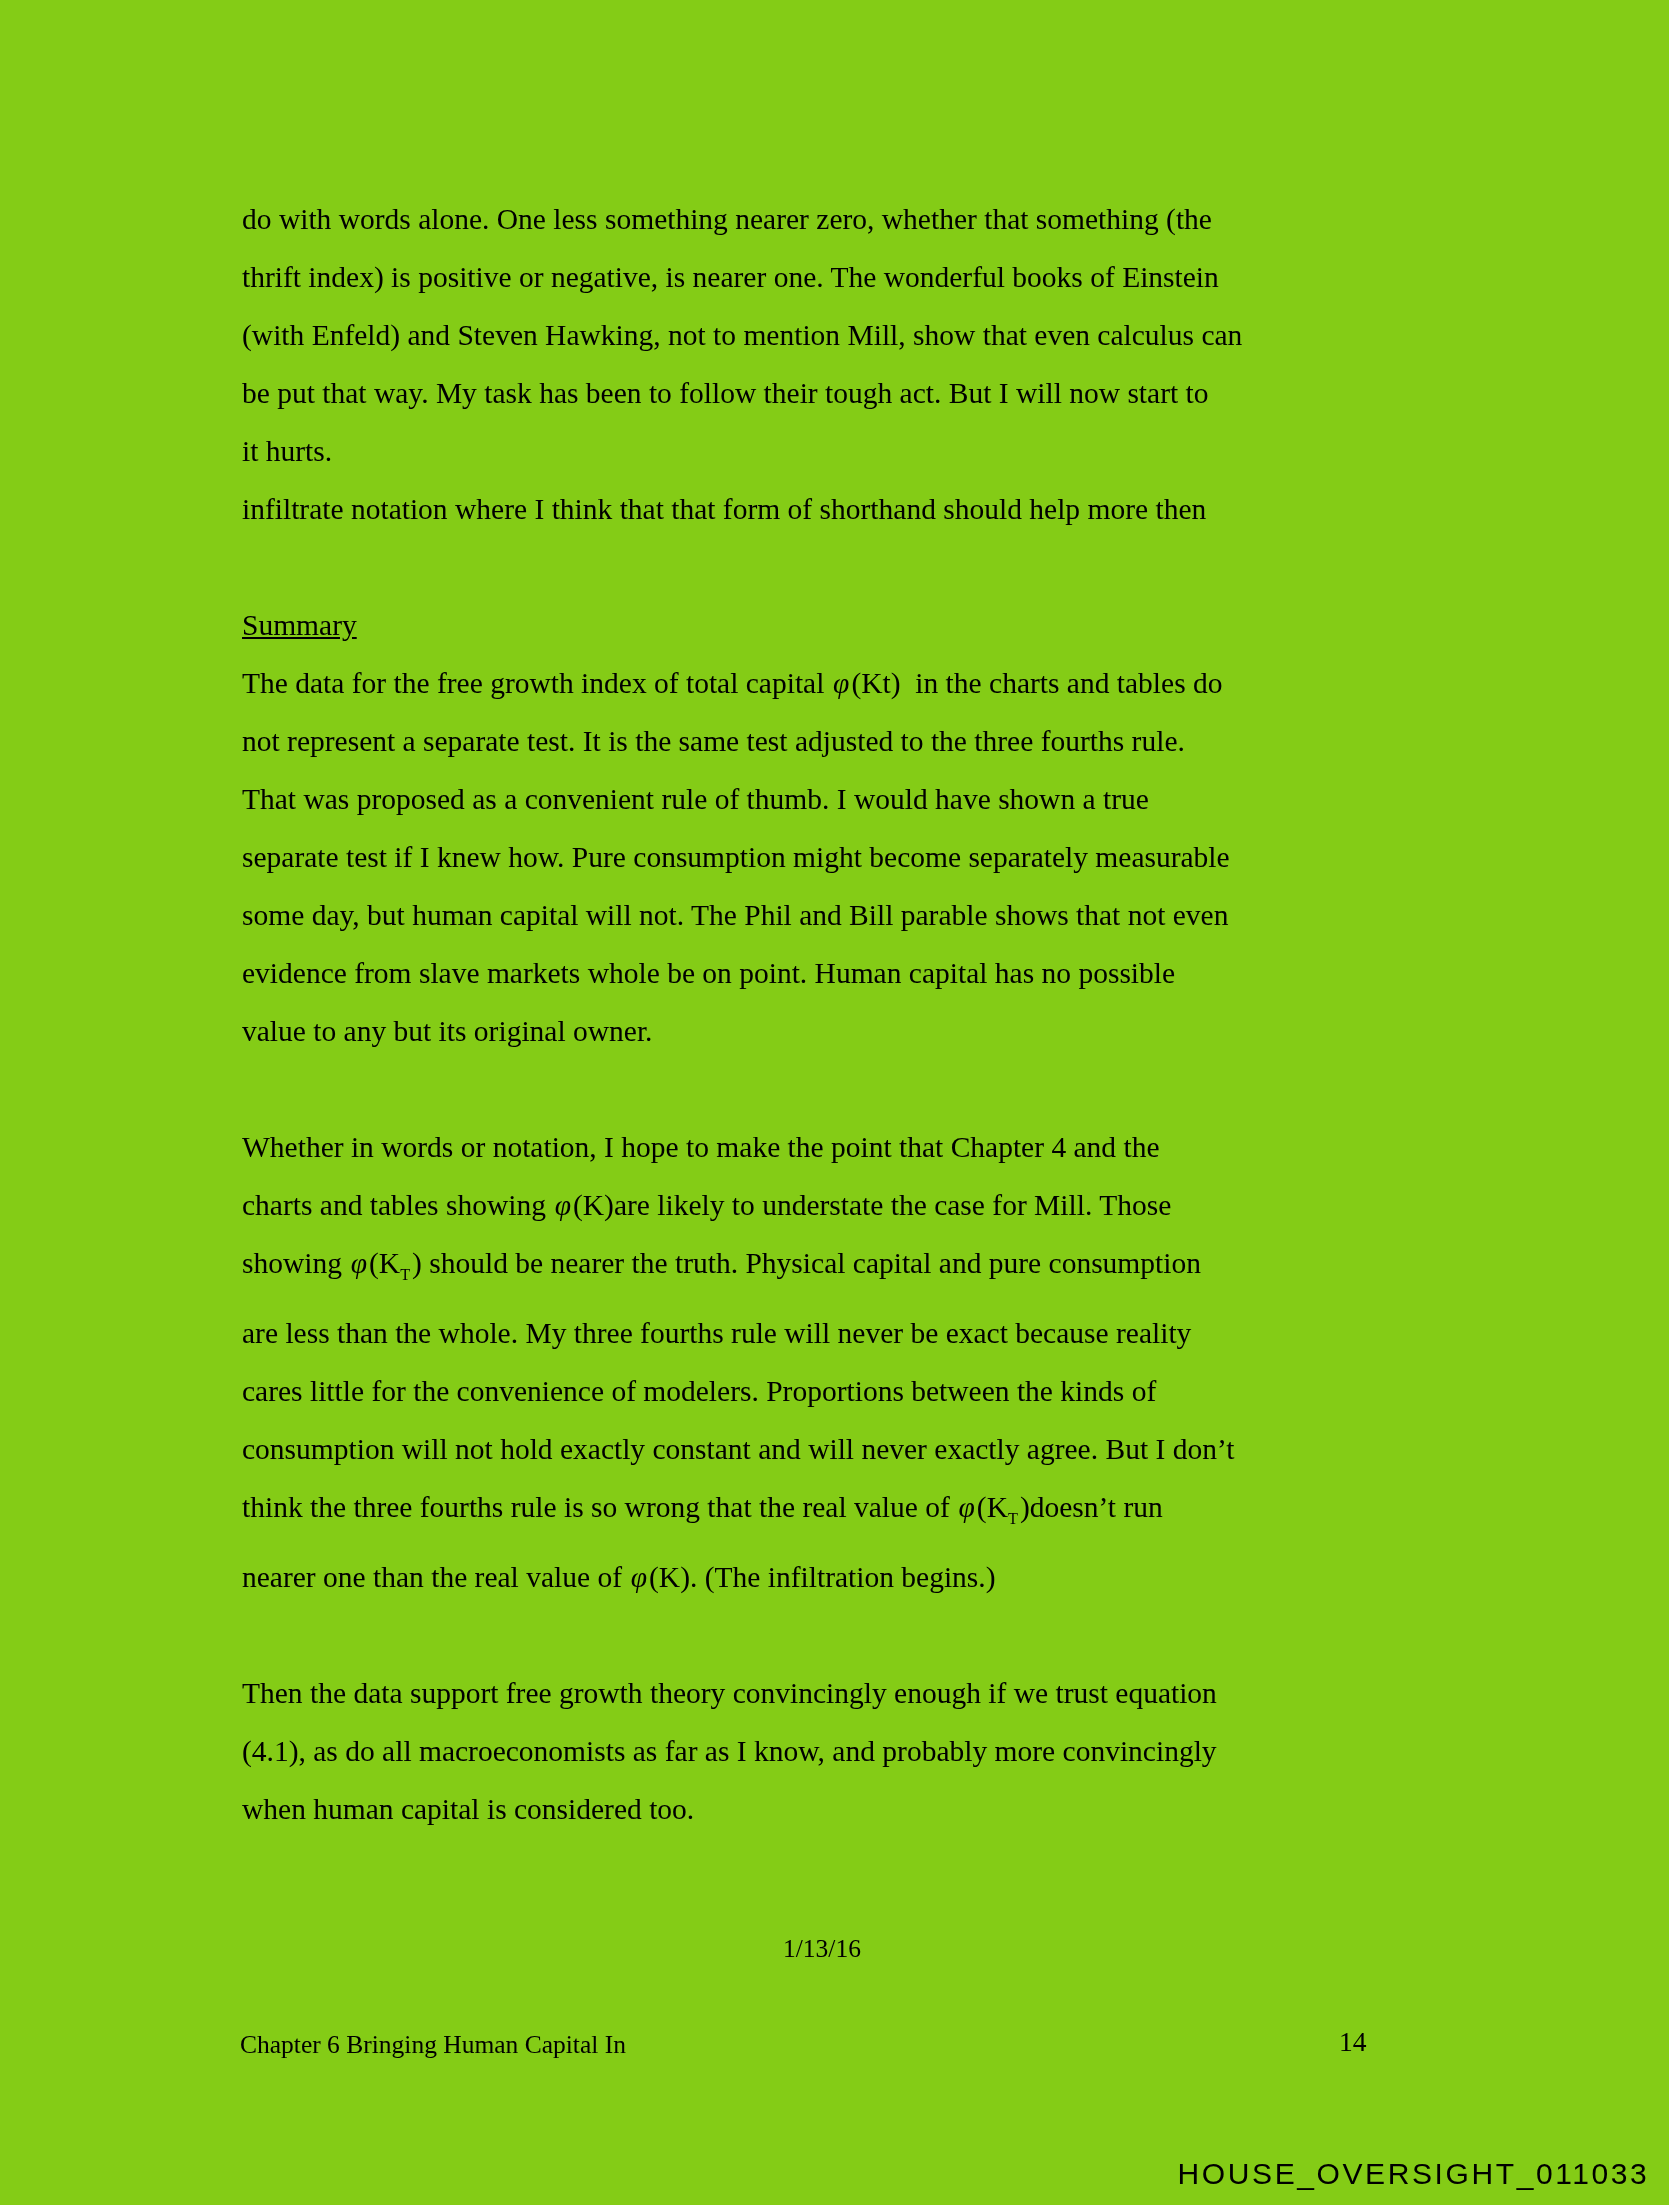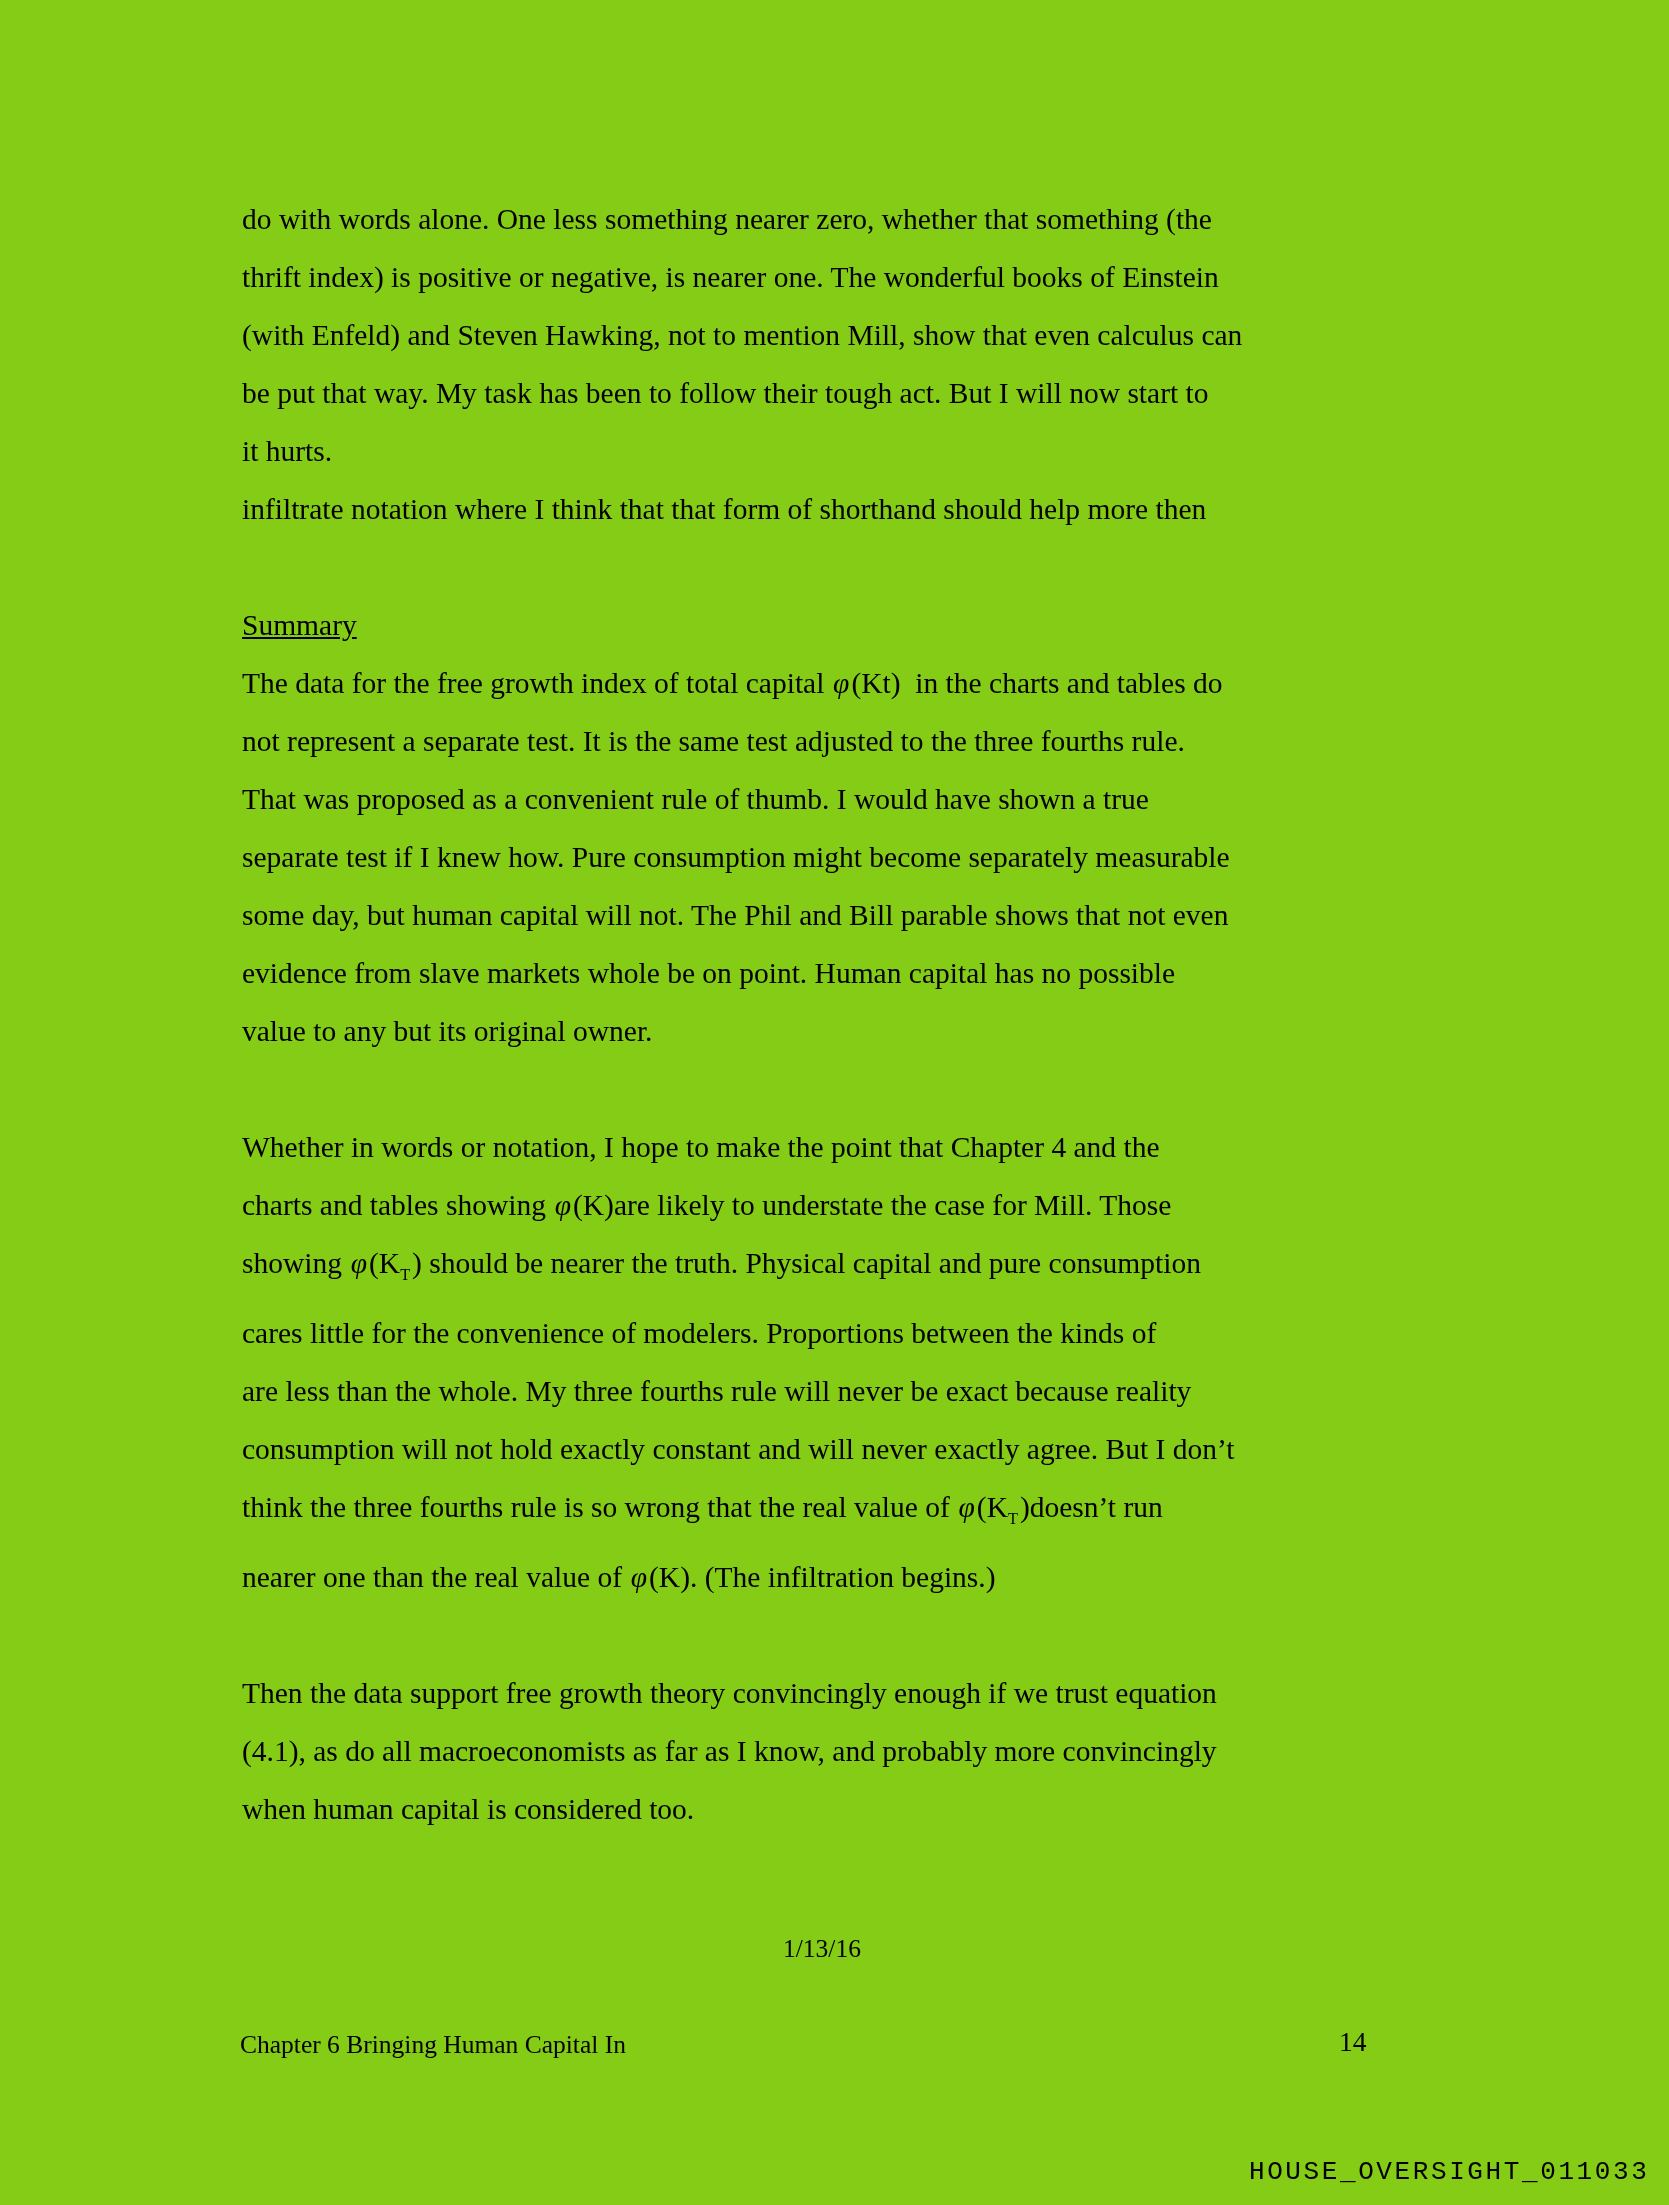--- a/index.html
+++ b/index.html
@@ -54,22 +54,22 @@
     color: #000000;
     font-family: "Liberation Serif", "DejaVu Serif", serif;
   }
   .f-chapter { left: 240px;  top: 2030px; }
   .f-date    { left: 783px; top: 1934px; }
   .f-page    { left: 1339px; top: 2027px; font-size: 27.5px; }
   .watermark {
     position: absolute;
     top: 2157px;
     right: 19.6px;
-    font-family: Liberation Mono, monospace;
-    font-size: 26px;
+    font-family: Liberation Sans, sans-serif;
+    font-size: 30px;
     letter-spacing: 2.6px;
     color: #000000;
   }
 </style>
 </head>
 <body>
 
 <div class="page">
   <div class="content" id="doc-blocks">
       <div class="para">
@@ -87,22 +87,22 @@
         <div class="line"><span class="seg">That was proposed as a convenient rule of thumb. I would have shown a true</span></div>
         <div class="line"><span class="seg">separate test if I knew how. Pure consumption might become separately measurable</span></div>
         <div class="line"><span class="seg">some day, but human capital will not. The Phil and Bill parable shows that not even</span></div>
         <div class="line"><span class="seg">evidence from slave markets whole be on point. Human capital has no possible</span></div>
         <div class="line"><span class="seg">value to any but its original owner.</span></div>
       </div>
       <div class="para">
         <div class="line"><span class="seg">Whether in words or notation, I hope to make the point that Chapter 4 and the</span></div>
         <div class="line"><span class="seg">charts and tables showing </span><span class="seg phi">φ</span><span class="seg">(K)</span><span class="seg">are likely to understate the case for Mill. Those</span></div>
         <div class="line"><span class="seg">showing </span><span class="seg phi">φ</span><span class="seg">(K</span><span class="seg sub">T</span><span class="seg">) should be nearer the truth. Physical capital and pure consumption</span></div>
+        <div class="line"><span class="seg">are less than the whole. My three fourths rule will never be exact because reality</span></div>
         <div class="line"><span class="seg">cares little for the convenience of modelers. Proportions between the kinds of</span></div>
-        <div class="line"><span class="seg">are less than the whole. My three fourths rule will never be exact because reality</span></div>
         <div class="line"><span class="seg">consumption will not hold exactly constant and will never exactly agree. But I don’t</span></div>
         <div class="line"><span class="seg">think the three fourths rule is so wrong that the real value of </span><span class="seg phi">φ</span><span class="seg">(K</span><span class="seg sub">T</span><span class="seg">)doesn’t run</span></div>
         <div class="line"><span class="seg">nearer one than the real value of </span><span class="seg phi">φ</span><span class="seg">(K)</span><span class="seg">. (The infiltration begins.)</span></div>
       </div>
       <div class="para">
         <div class="line"><span class="seg">Then the data support free growth theory convincingly enough if we trust equation</span></div>
         <div class="line"><span class="seg">(4.1), as do all macroeconomists as far as I know, and probably more convincingly</span></div>
         <div class="line"><span class="seg">when human capital is considered too.</span></div>
       </div>
     </div>

